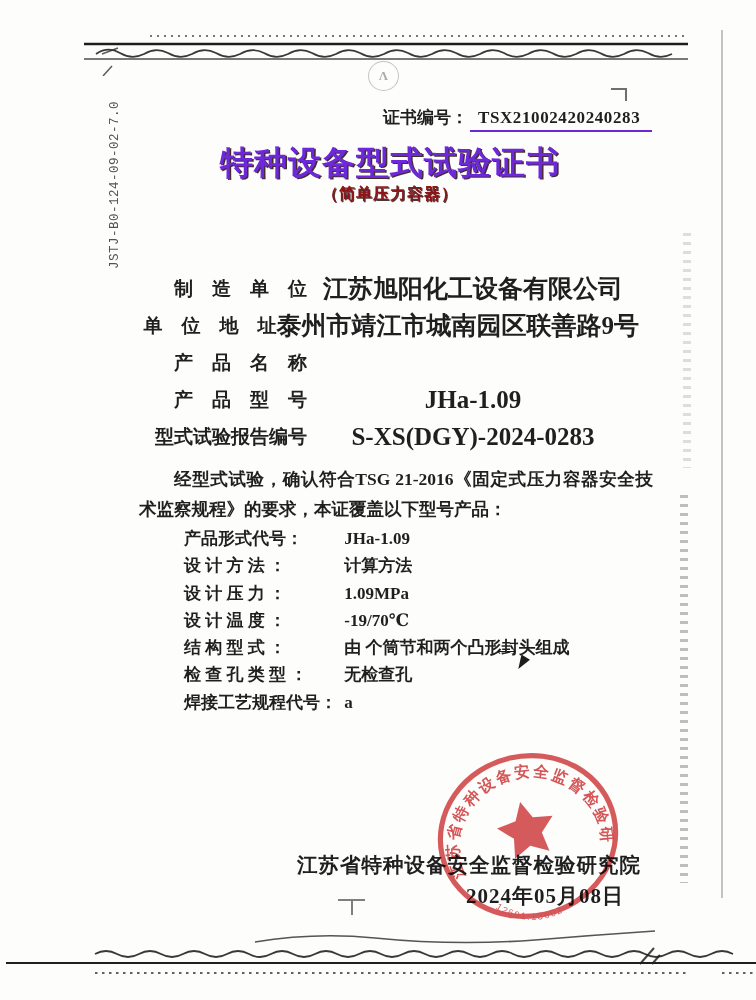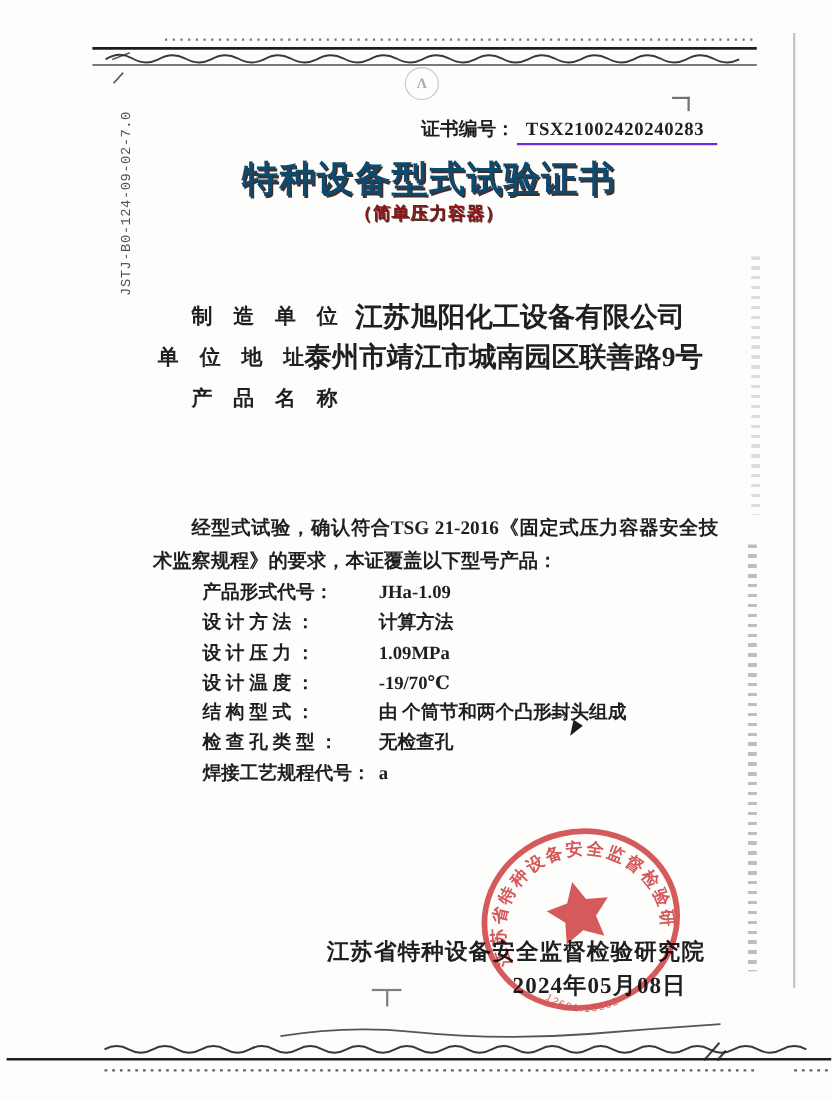--- a/index.html
+++ b/index.html
@@ -59,21 +59,21 @@
     display:inline-block; margin-left:2px; padding:0 12px 2px 8px;
     border-bottom:2px solid #6d28d9;
     font-family:"Liberation Serif","DejaVu Serif",serif;
     letter-spacing:.6px;
   }
 
   
   .title-main {
     position:absolute; left:85px; top:141px; width:610px;
     text-align:center; font-size:33px; font-weight:700; letter-spacing:1px;
-    color:#0c4a6e; text-shadow:1.4px 1.4px 0 rgba(35,8,8,.85);
+    color:#6d28d9; text-shadow:1.4px 1.4px 0 rgba(35,8,8,.85);
   }
   .title-sub {
     position:absolute; left:85px; top:184px; width:610px;
     text-align:center; font-size:16px; font-weight:700; letter-spacing:1px;
     color:#8e1418; text-shadow:1px 1px 0 rgba(30,8,8,.8);
   }
 
   
   .fields { position:absolute; left:139px; top:270px; width:500px; }
   .frow { display:flex; height:37px; line-height:37px; font-size:19px; font-weight:700; }
@@ -161,20 +161,28 @@
     <div class="frow">
       <span class="lbl">制　造　单　位</span>
       <span class="val">江苏旭阳化工设备有限公司</span>
     </div>
     <div class="frow">
       <span class="lbl">单　位　地　址</span>
       <span class="val">泰州市靖江市城南园区联善路9号</span>
     </div>
     <div class="frow">
       <span class="lbl">产　品　名　称</span>
+    </div>
+    <div class="frow">
+      <span class="lbl">产　品　型　号</span>
+      <span class="val">JHa-1.09</span>
+    </div>
+    <div class="frow">
+      <span class="lbl">型式试验报告编号</span>
+      <span class="val">S-XS(DGY)-2024-0283</span>
     </div>
   </div>
 
   <div class="statement">经型式试验，确认符合TSG 21-2016《固定式压力容器安全技术监察规程》的要求，本证覆盖以下型号产品：</div>
 
   <div class="details">
     <div class="drow">
       <span class="lbl">产品形式代号：</span>
       <span class="val">JHa-1.09</span>
     </div>

